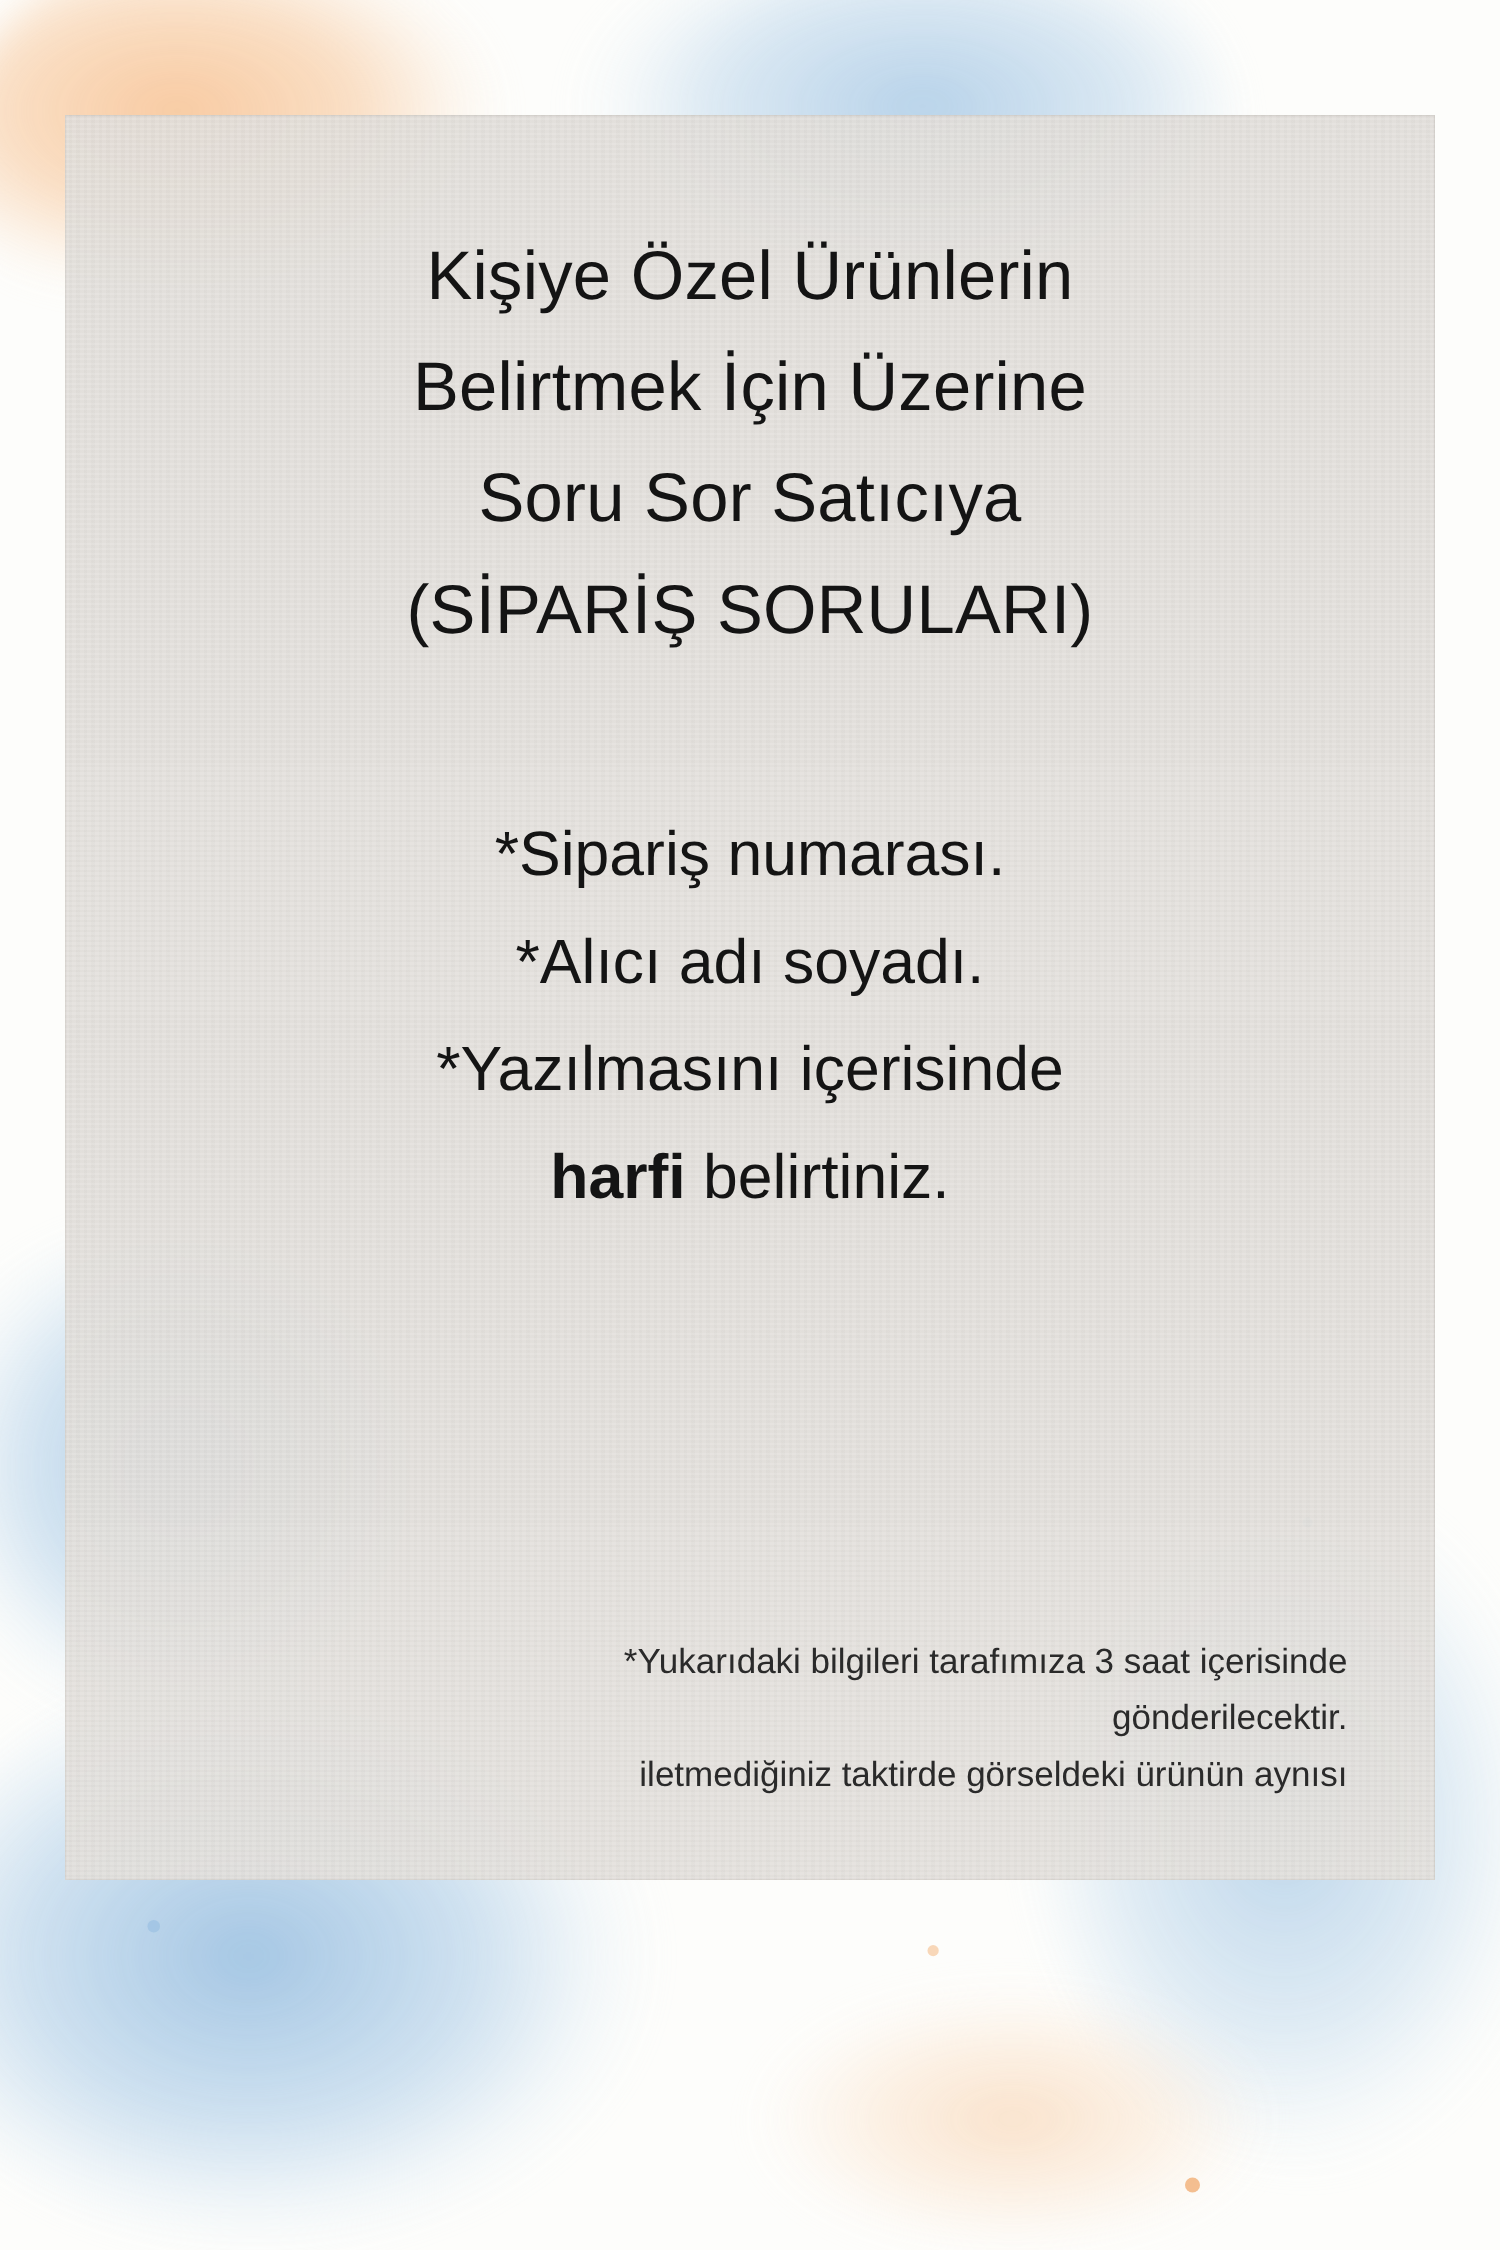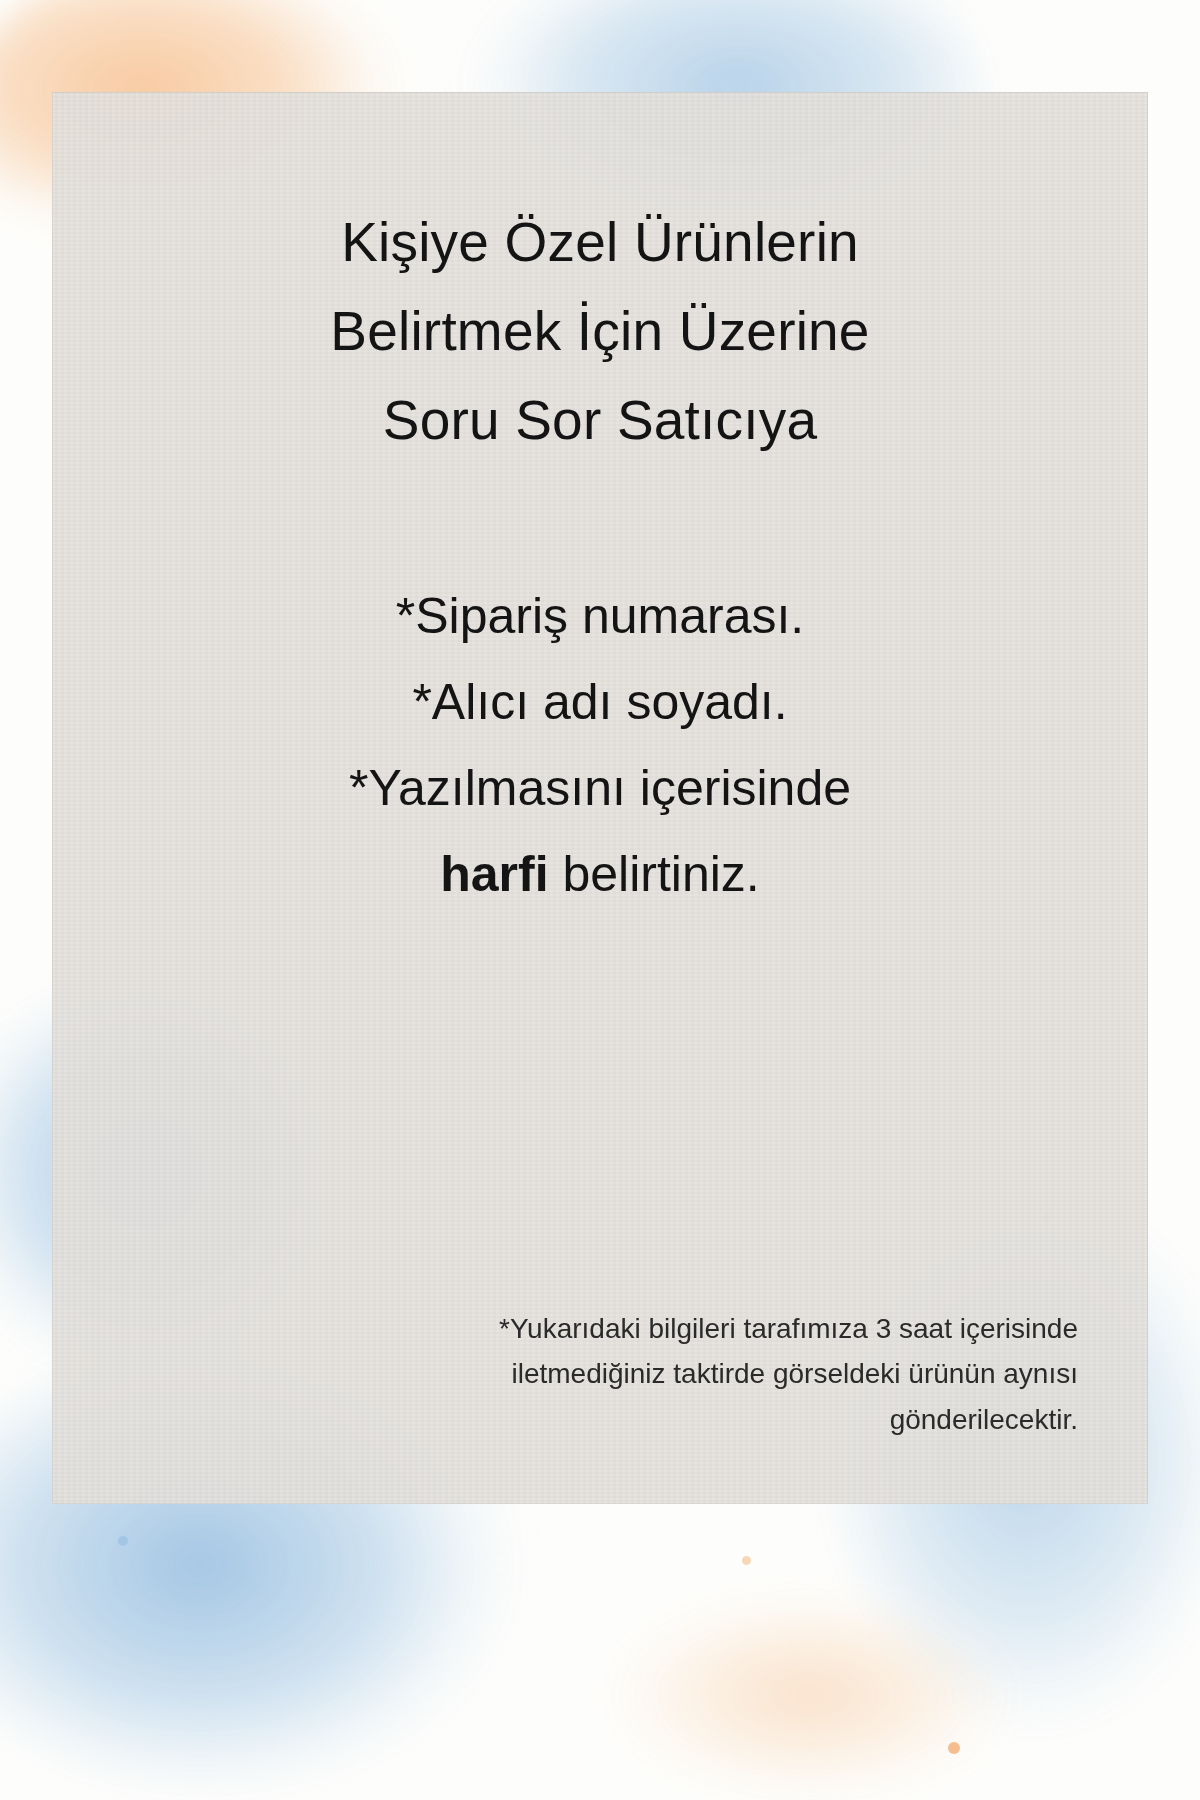--- a/index.html
+++ b/index.html
@@ -106,21 +106,21 @@
   .content {
     position: relative;
     z-index: 3;
     padding: 0 70px;
     text-align: center;
     color: #1b1b1b;
   }
 
   .heading {
     margin: 0;
-    padding-top: 106px;
+    padding-top: 84px;
     font-size: 55px;
     line-height: 1.62;
     font-weight: 400;
     letter-spacing: 0.2px;
     color: #141414;
   }
   .heading .line { display: block; white-space: nowrap; }
 
   .bullets {
     margin: 0;
@@ -164,31 +164,32 @@
   <div class="speck" style="left:1042px; top:1214px; width:8px; height:8px; background:rgba(150,190,225,0.55);"></div>
 
   <div class="card">
 
     <div class="content">
 
       <h1 class="heading">
         <span class="line">Kişiye Özel Ürünlerin</span>
         <span class="line">Belirtmek İçin Üzerine</span>
         <span class="line">Soru Sor Satıcıya</span>
+        <span class="line">(SİPARİŞ SORULARI)</span>
       </h1>
 
       <div class="bullets">
         <span class="line">*Sipariş numarası.</span>
         <span class="line">*Alıcı adı soyadı.</span>
         <span class="line">*Yazılmasını içerisinde</span>
         <span class="line"><b>harfi</b><span> belirtiniz.</span></span>
       </div>
 
     </div>
 
     <div class="footnote">
       <span class="line">*Yukarıdaki bilgileri tarafımıza 3 saat içerisinde</span>
+      <span class="line">gönderilecektir.</span>
       <span class="line">iletmediğiniz taktirde görseldeki ürünün aynısı</span>
-      <span class="line">gönderilecektir.</span>
     </div>
 
   </div>
 </div>
 
 </body></html>

